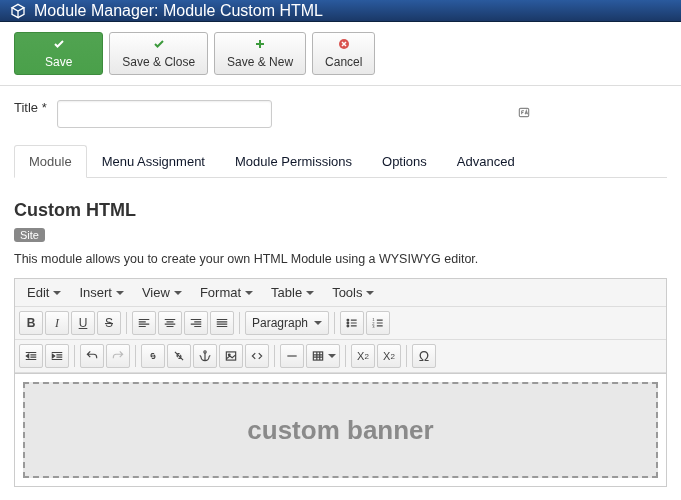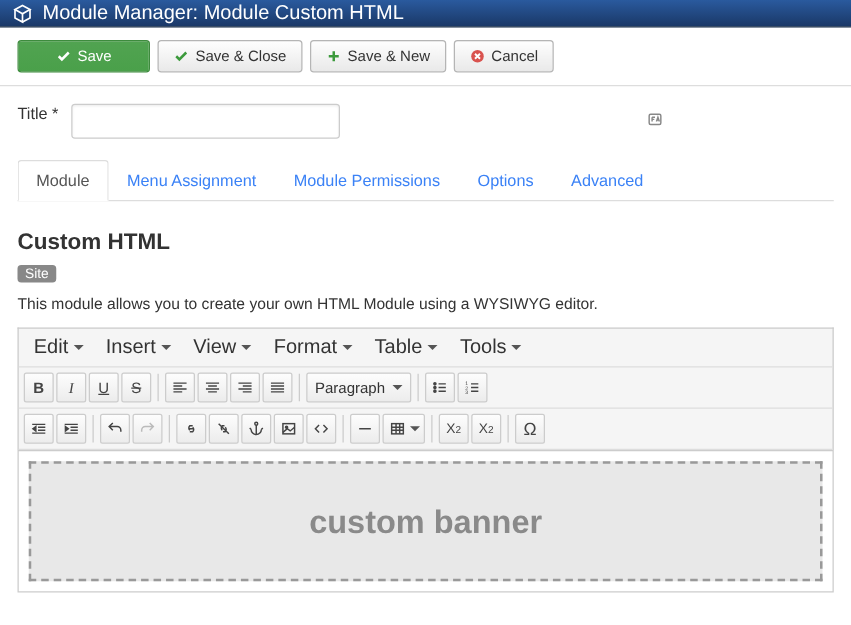--- a/index.html
+++ b/index.html
@@ -1,39 +1,39 @@
 <!DOCTYPE html>
 <html><head>
 <meta charset="utf-8">
 <style>
 * { box-sizing: border-box; margin: 0; padding: 0; }
 body { font-family: Arial, Helvetica, sans-serif; font-size: 13px; color: #333; background: #fff; width: 681px; }
 .header-bar { background: #1a3867; background: linear-gradient(#2a5a9e, #1a3867); height: 22px; display: flex; align-items: center; padding: 0 10px; color: #fff; border-bottom: 1px solid #0d2340; }
 .header-bar .cube { width: 16px; height: 16px; margin-right: 8px; }
 .header-bar h1 { font-size: 16px; font-weight: normal; }
 .toolbar { padding: 10px 14px; display: flex; gap: 6px; border-bottom: 1px solid #ddd; }
-.btn { display: inline-flex; align-items: center; padding: 5px 12px; font-size: 12px; border-radius: 3px; border: 1px solid #b5b5b5; background: linear-gradient(#fefefe, #e9e9e9); color: #333; cursor: pointer; gap: 5px; }
+.btn { display: inline-flex; align-items: center; padding: 5px 12px; font-size: 12px; border-radius: 3px; border: 1px solid #b5b5b5; background: linear-gradient(#fefefe, #e9e9e9); color: #333; cursor: pointer; gap: 5px; flex-direction: column; }
 .btn-success { background: linear-gradient(#51a351, #4aa04a); border-color: #3d8b3d; color: #fff; padding: 5px 30px; }
 .btn .ico { width: 12px; height: 12px; display: inline-block; }
 .form-area { padding: 14px 14px 6px 14px; }
 .title-row { display: flex; align-items: flex-start; gap: 10px; margin-bottom: 16px; }
 .title-row label { font-size: 13px; }
 .title-row input { flex: 1; height: 28px; border: 1px solid #ccc; border-radius: 3px; padding: 0 28px 0 8px; box-shadow: inset 0 1px 2px rgba(0,0,0,.07); max-width: 480px; background: #fff; }
 .title-wrap { position: relative; flex: 1; max-width: 480px; }
 .title-wrap .lang-ico { position: absolute; right: 6px; top: 50%; transform: translateY(-50%); color: #888; }
 .tabs { border-bottom: 1px solid #ddd; display: flex; }
-.tab { padding: 8px 14px; font-size: 13px; color: #3b82f6; cursor: pointer; border: 1px solid transparent; border-bottom: none; position: relative; top: 1px; }
+.tab { padding: 8px 14px; font-size: 13px; color: #0f172a; cursor: pointer; border: 1px solid transparent; border-bottom: none; position: relative; top: 1px; }
 .tab.active { color: #555; border-color: #ddd; border-bottom: 1px solid #fff; background: #fff; border-radius: 3px 3px 0 0; }
 .module-body { padding: 16px 14px 10px 14px; }
 .module-body h2 { font-size: 18px; font-weight: bold; margin-bottom: 6px; }
 .badge-site { display: inline-block; background: #888; color: #fff; font-size: 11px; padding: 1px 6px; border-radius: 3px; margin-bottom: 10px; }
 .desc { font-size: 12.5px; margin-bottom: 12px; }
 .editor-toolbar { border: 1px solid #ccc; border-bottom: none; background: #f5f5f5; }
 .menu-row { display: flex; gap: 18px; padding: 6px 12px; border-bottom: 1px solid #ddd; }
-.menu-item { font-size: 16px; display: flex; align-items: center; gap: 4px; cursor: pointer; justify-content: space-between; }
+.menu-item { font-size: 13px; display: flex; align-items: center; gap: 4px; cursor: pointer; justify-content: space-between; }
 .caret { border-top: 4px solid #555; border-left: 4px solid transparent; border-right: 4px solid transparent; }
 .icon-row { display: flex; align-items: center; gap: 2px; padding: 4px 4px; border-bottom: 1px solid #ddd; flex-wrap: wrap; }
 .tbtn { width: 24px; height: 24px; border: 1px solid #ccc; background: linear-gradient(#fdfdfd,#ececec); border-radius: 2px; display: inline-flex; align-items: center; justify-content: center; cursor: pointer; font-size: 12px; color: #444; font-family: Arial, sans-serif; }
 .tbtn svg { width: 14px; height: 14px; }
 .sep { width: 1px; height: 22px; background: #ccc; margin: 0 3px; }
 .sel { height: 24px; border: 1px solid #ccc; background: linear-gradient(#fdfdfd,#ececec); border-radius: 2px; font-size: 12px; padding: 0 6px; display: flex; align-items: center; gap: 6px; min-width: 78px; cursor: pointer; }
 .editor-canvas { border: 1px solid #ccc; padding: 8px; }
 .canvas-box { border: 2px dashed #999; background: #e8e8e8; height: 96px; display: flex; align-items: center; justify-content: center; }
 .canvas-box span { font-size: 26px; color: #8a8a8a; font-weight: bold; }
 </style>

